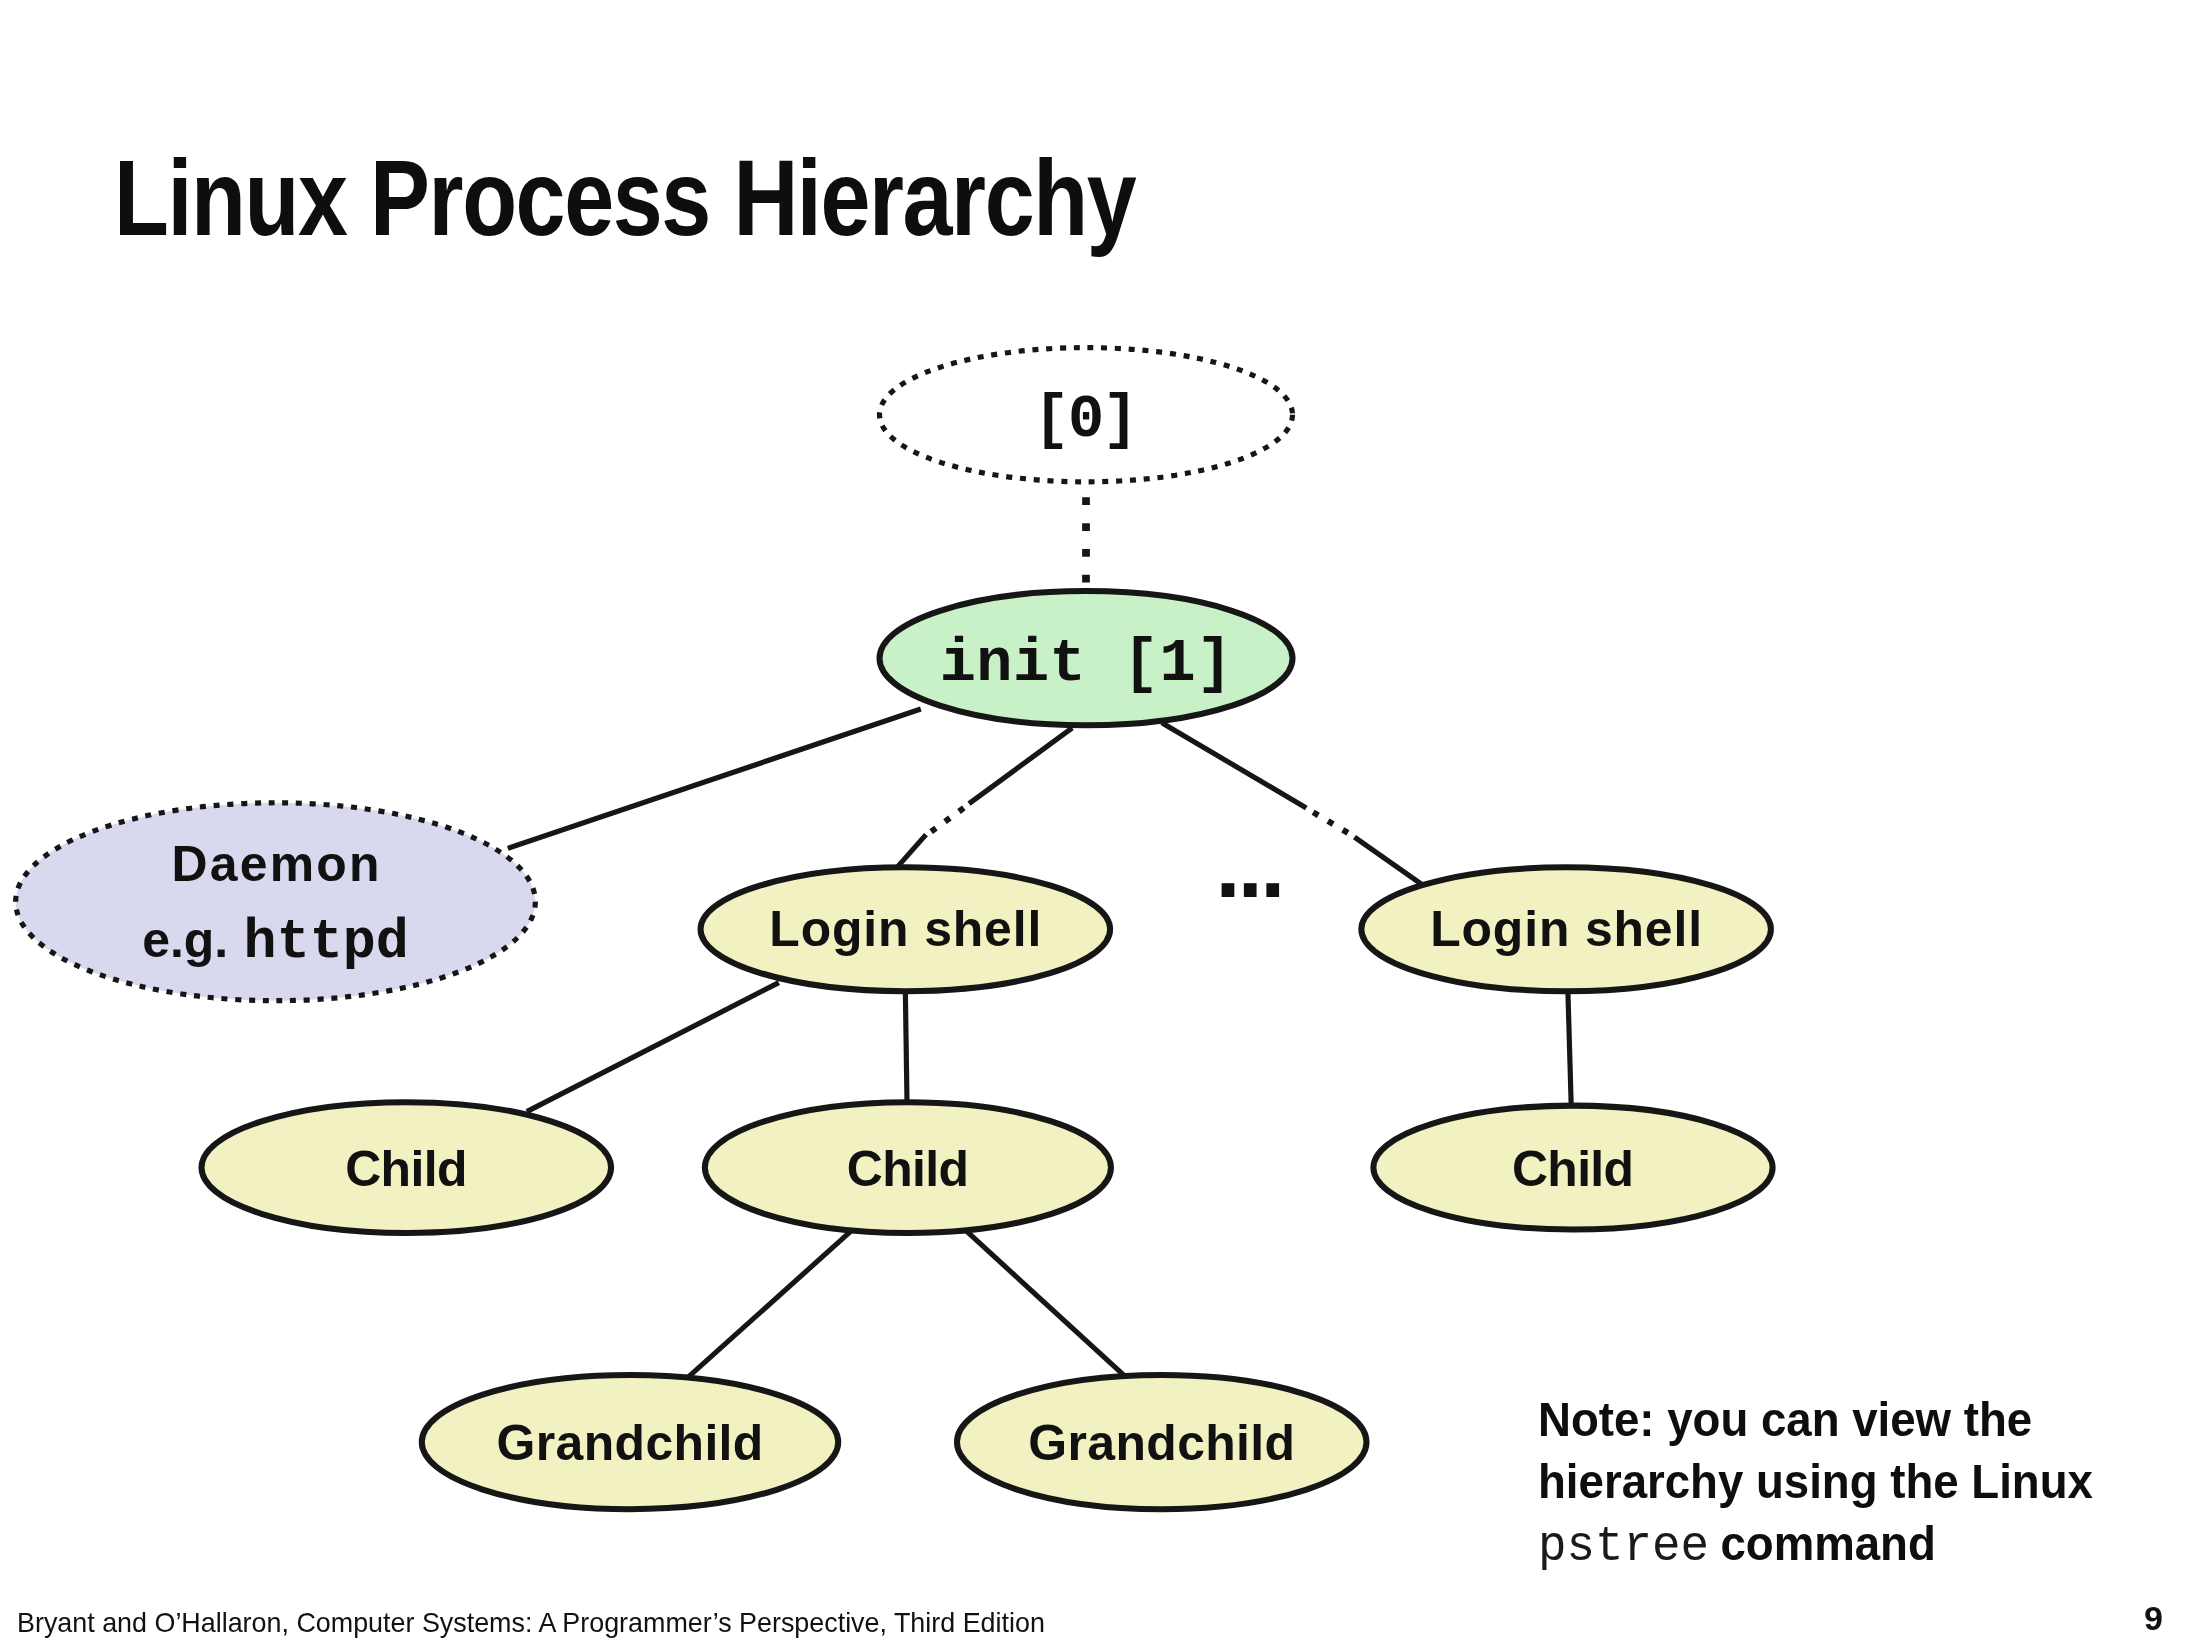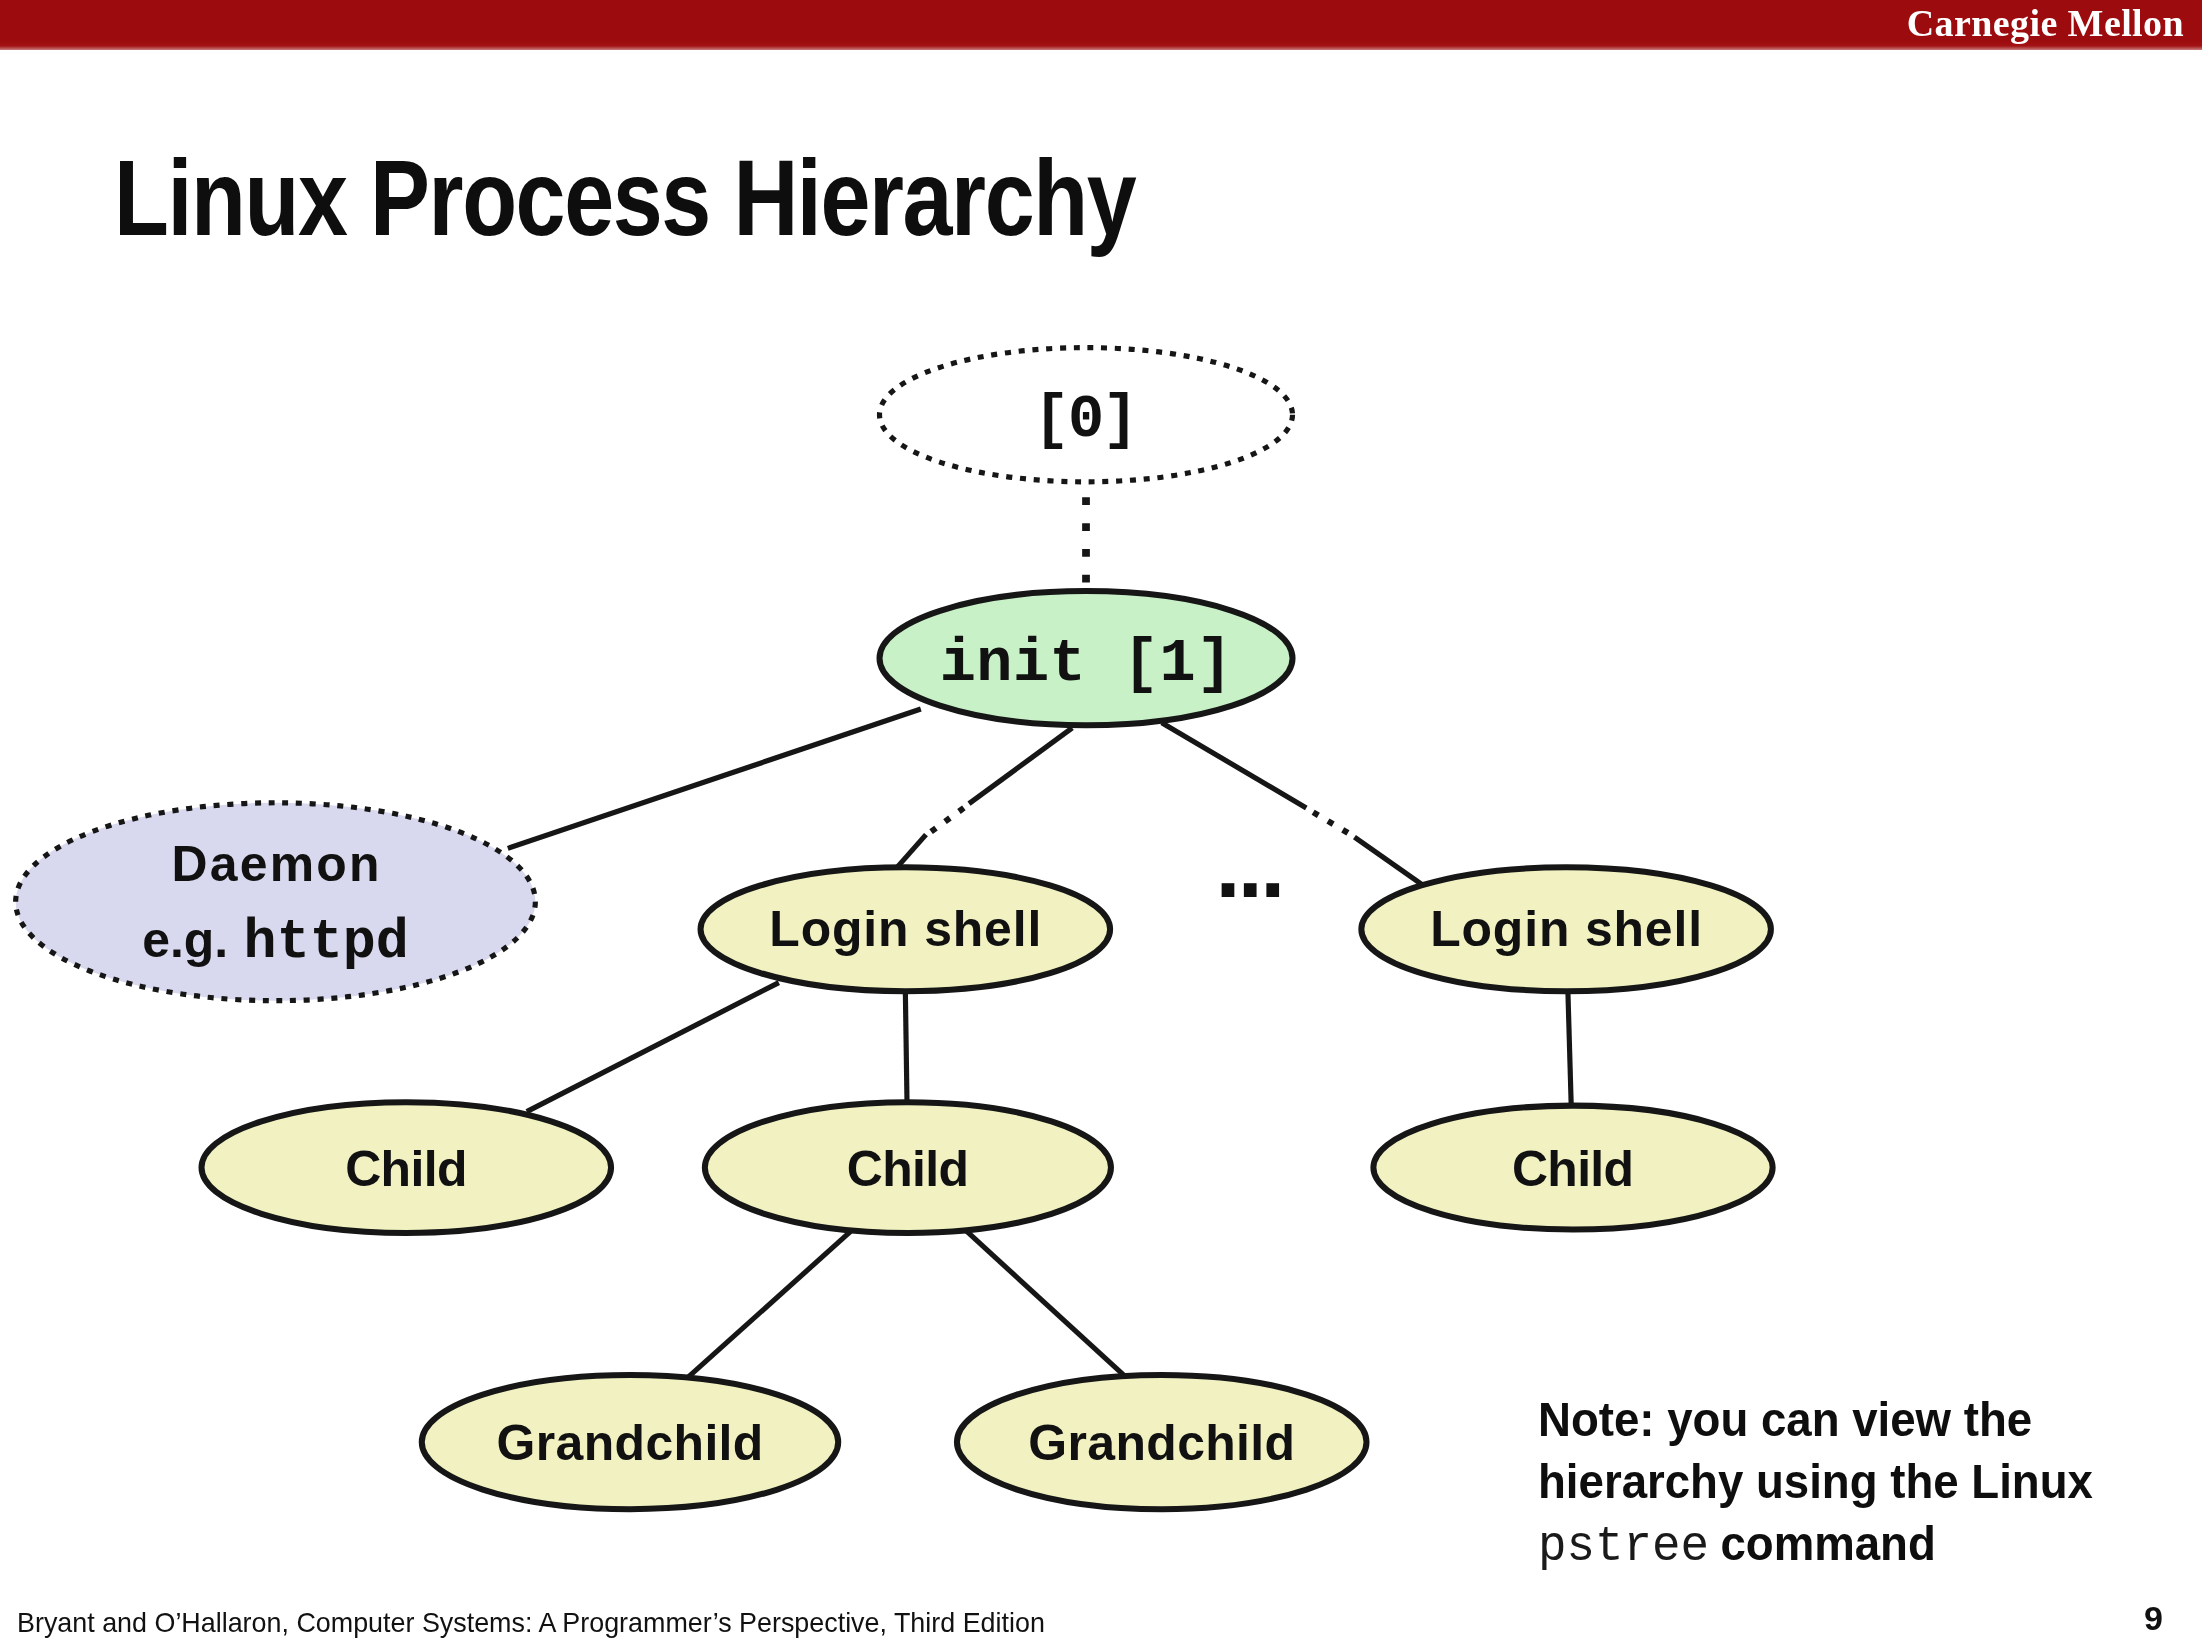--- a/index.html
+++ b/index.html
@@ -153,23 +153,20 @@
     font-size: 34px;
     font-weight: bold;
     color: #111111;
   }
 </style>
 </head>
 <body>
 
 <div class="stage">
 
-  <div class="top-bar">
-    <span class="brand">Carnegie Mellon</span>
-  </div>
 
   <h1 class="slide-title">Linux Process Hierarchy</h1>
 
   <svg class="diagram-svg" viewBox="0 0 2560 1920">
 
     <line class="edge-dotted-vert" x1="1262" y1="578" x2="1262" y2="682"></line>
 
     <line class="edge" x1="1070" y1="824" x2="590" y2="986"></line>
 
     <line class="edge" x1="1246" y1="846" x2="1126" y2="934"></line>

